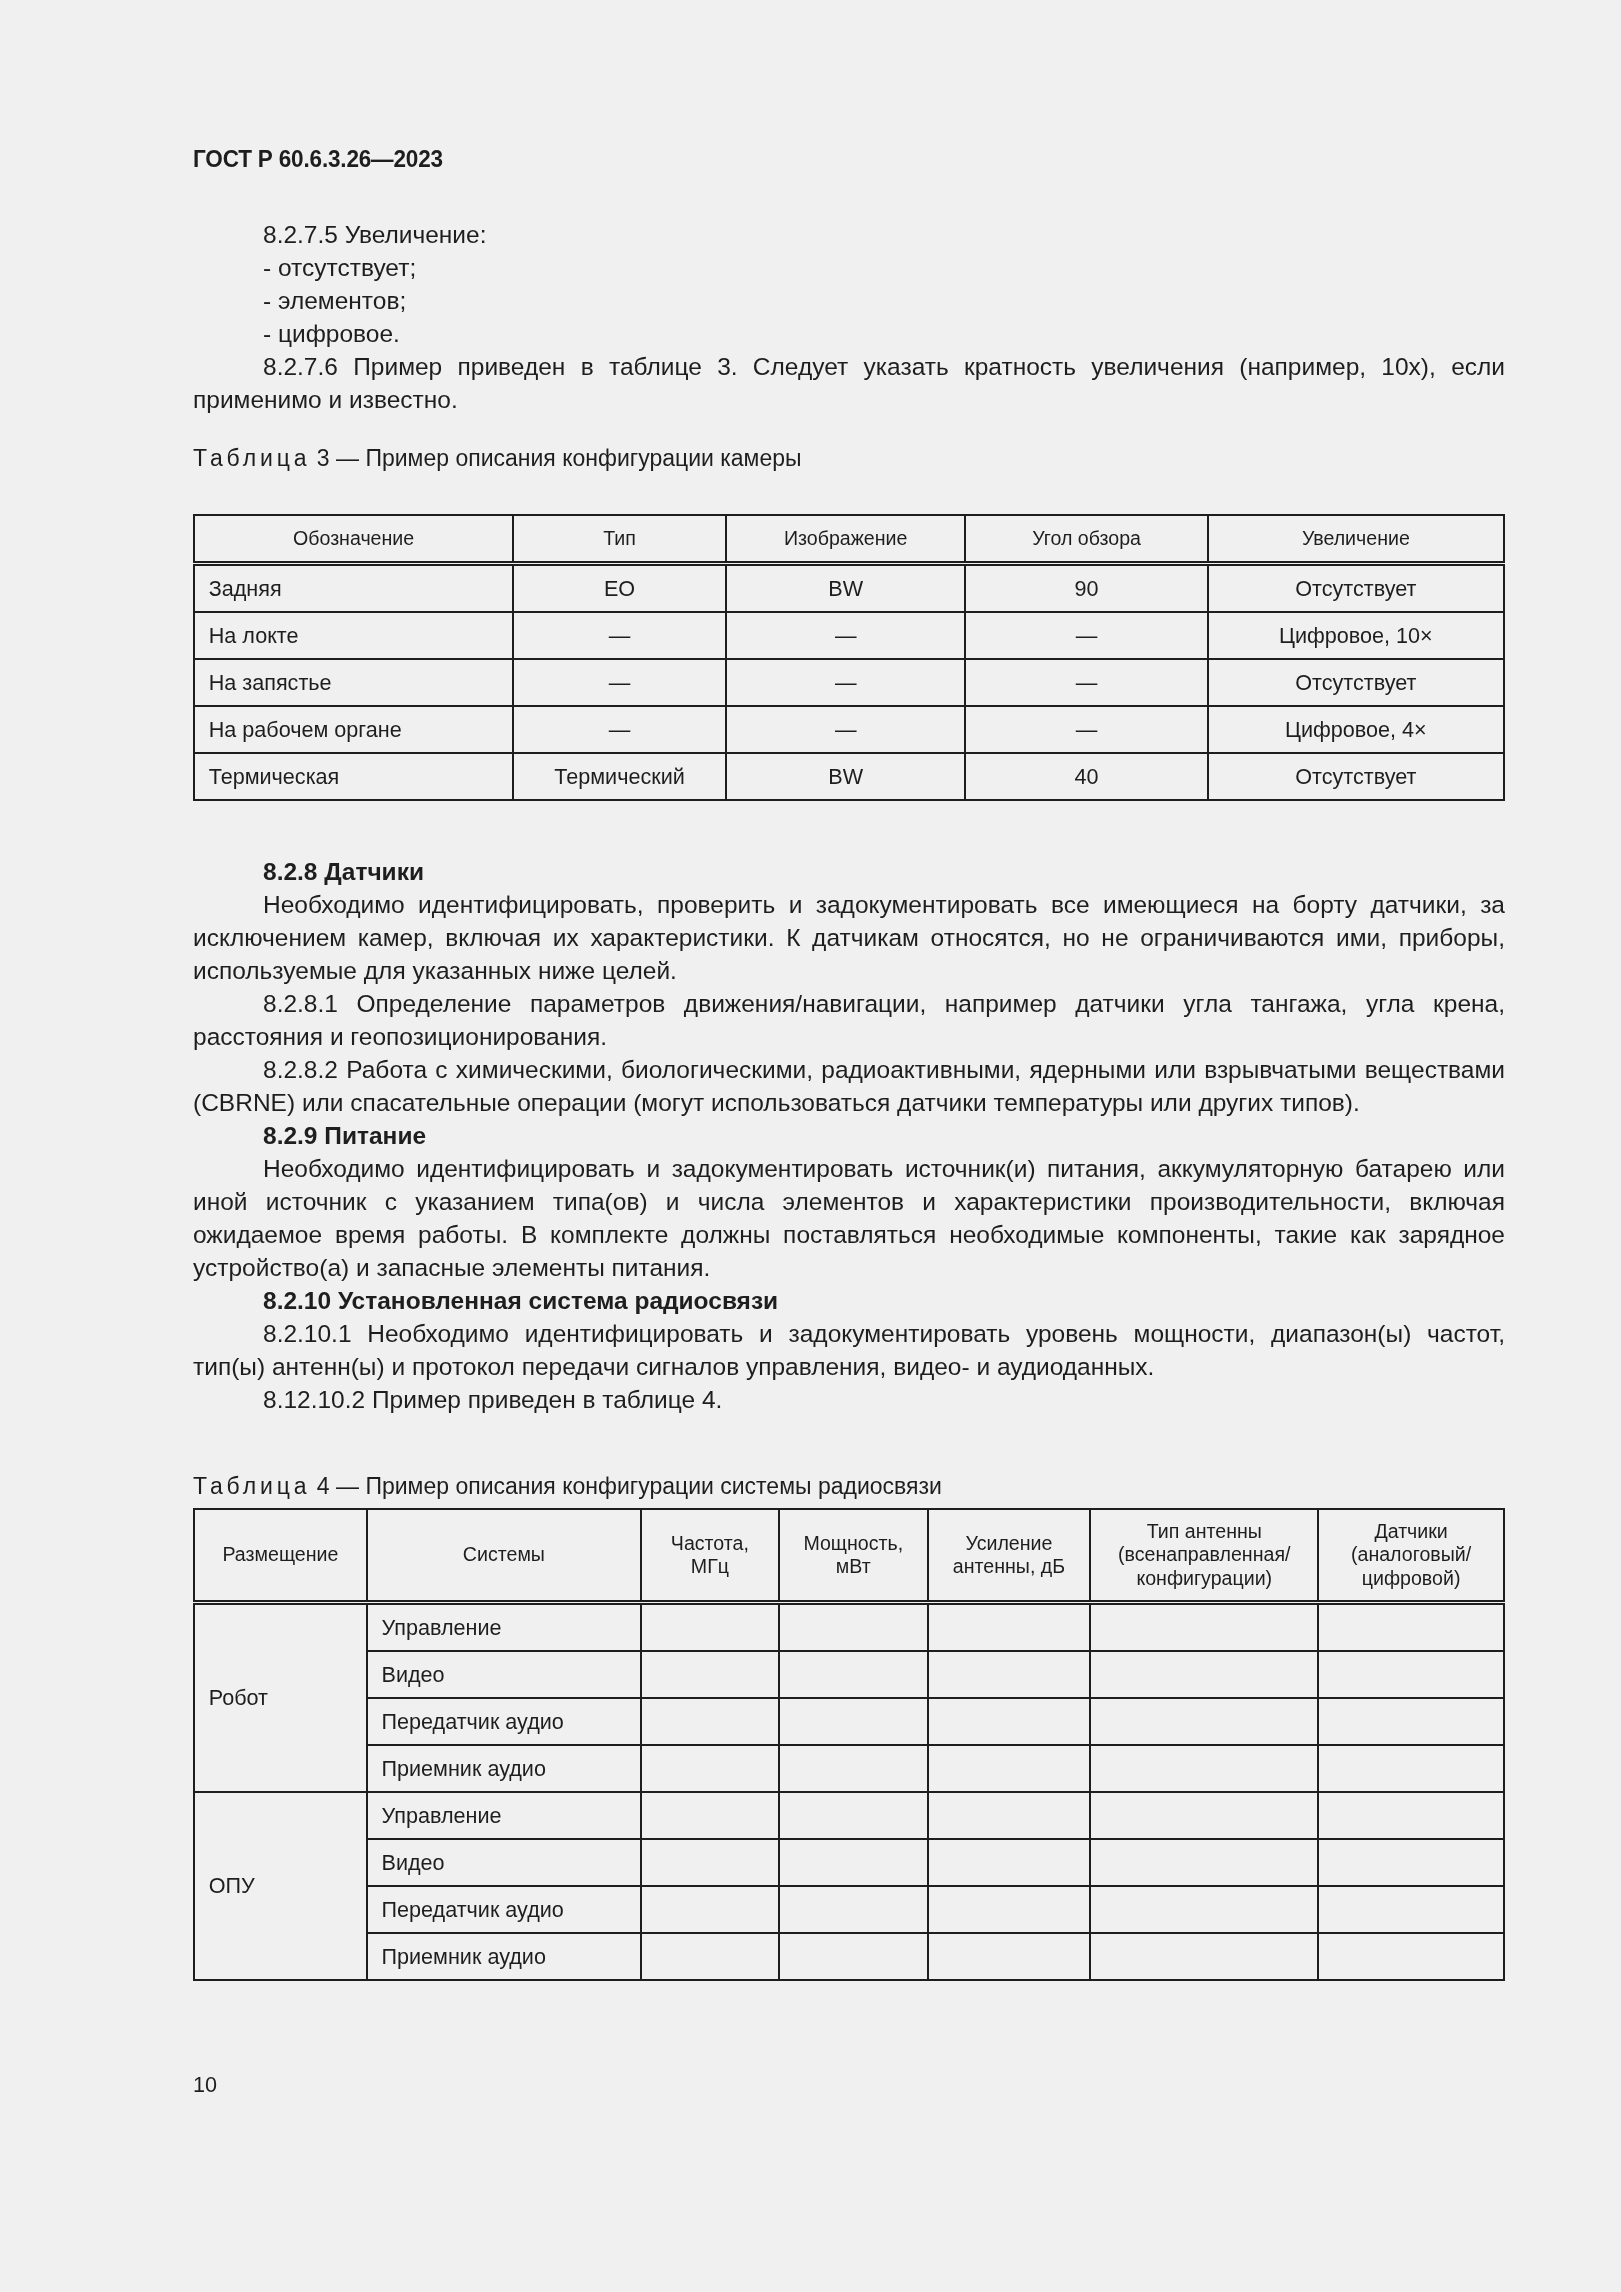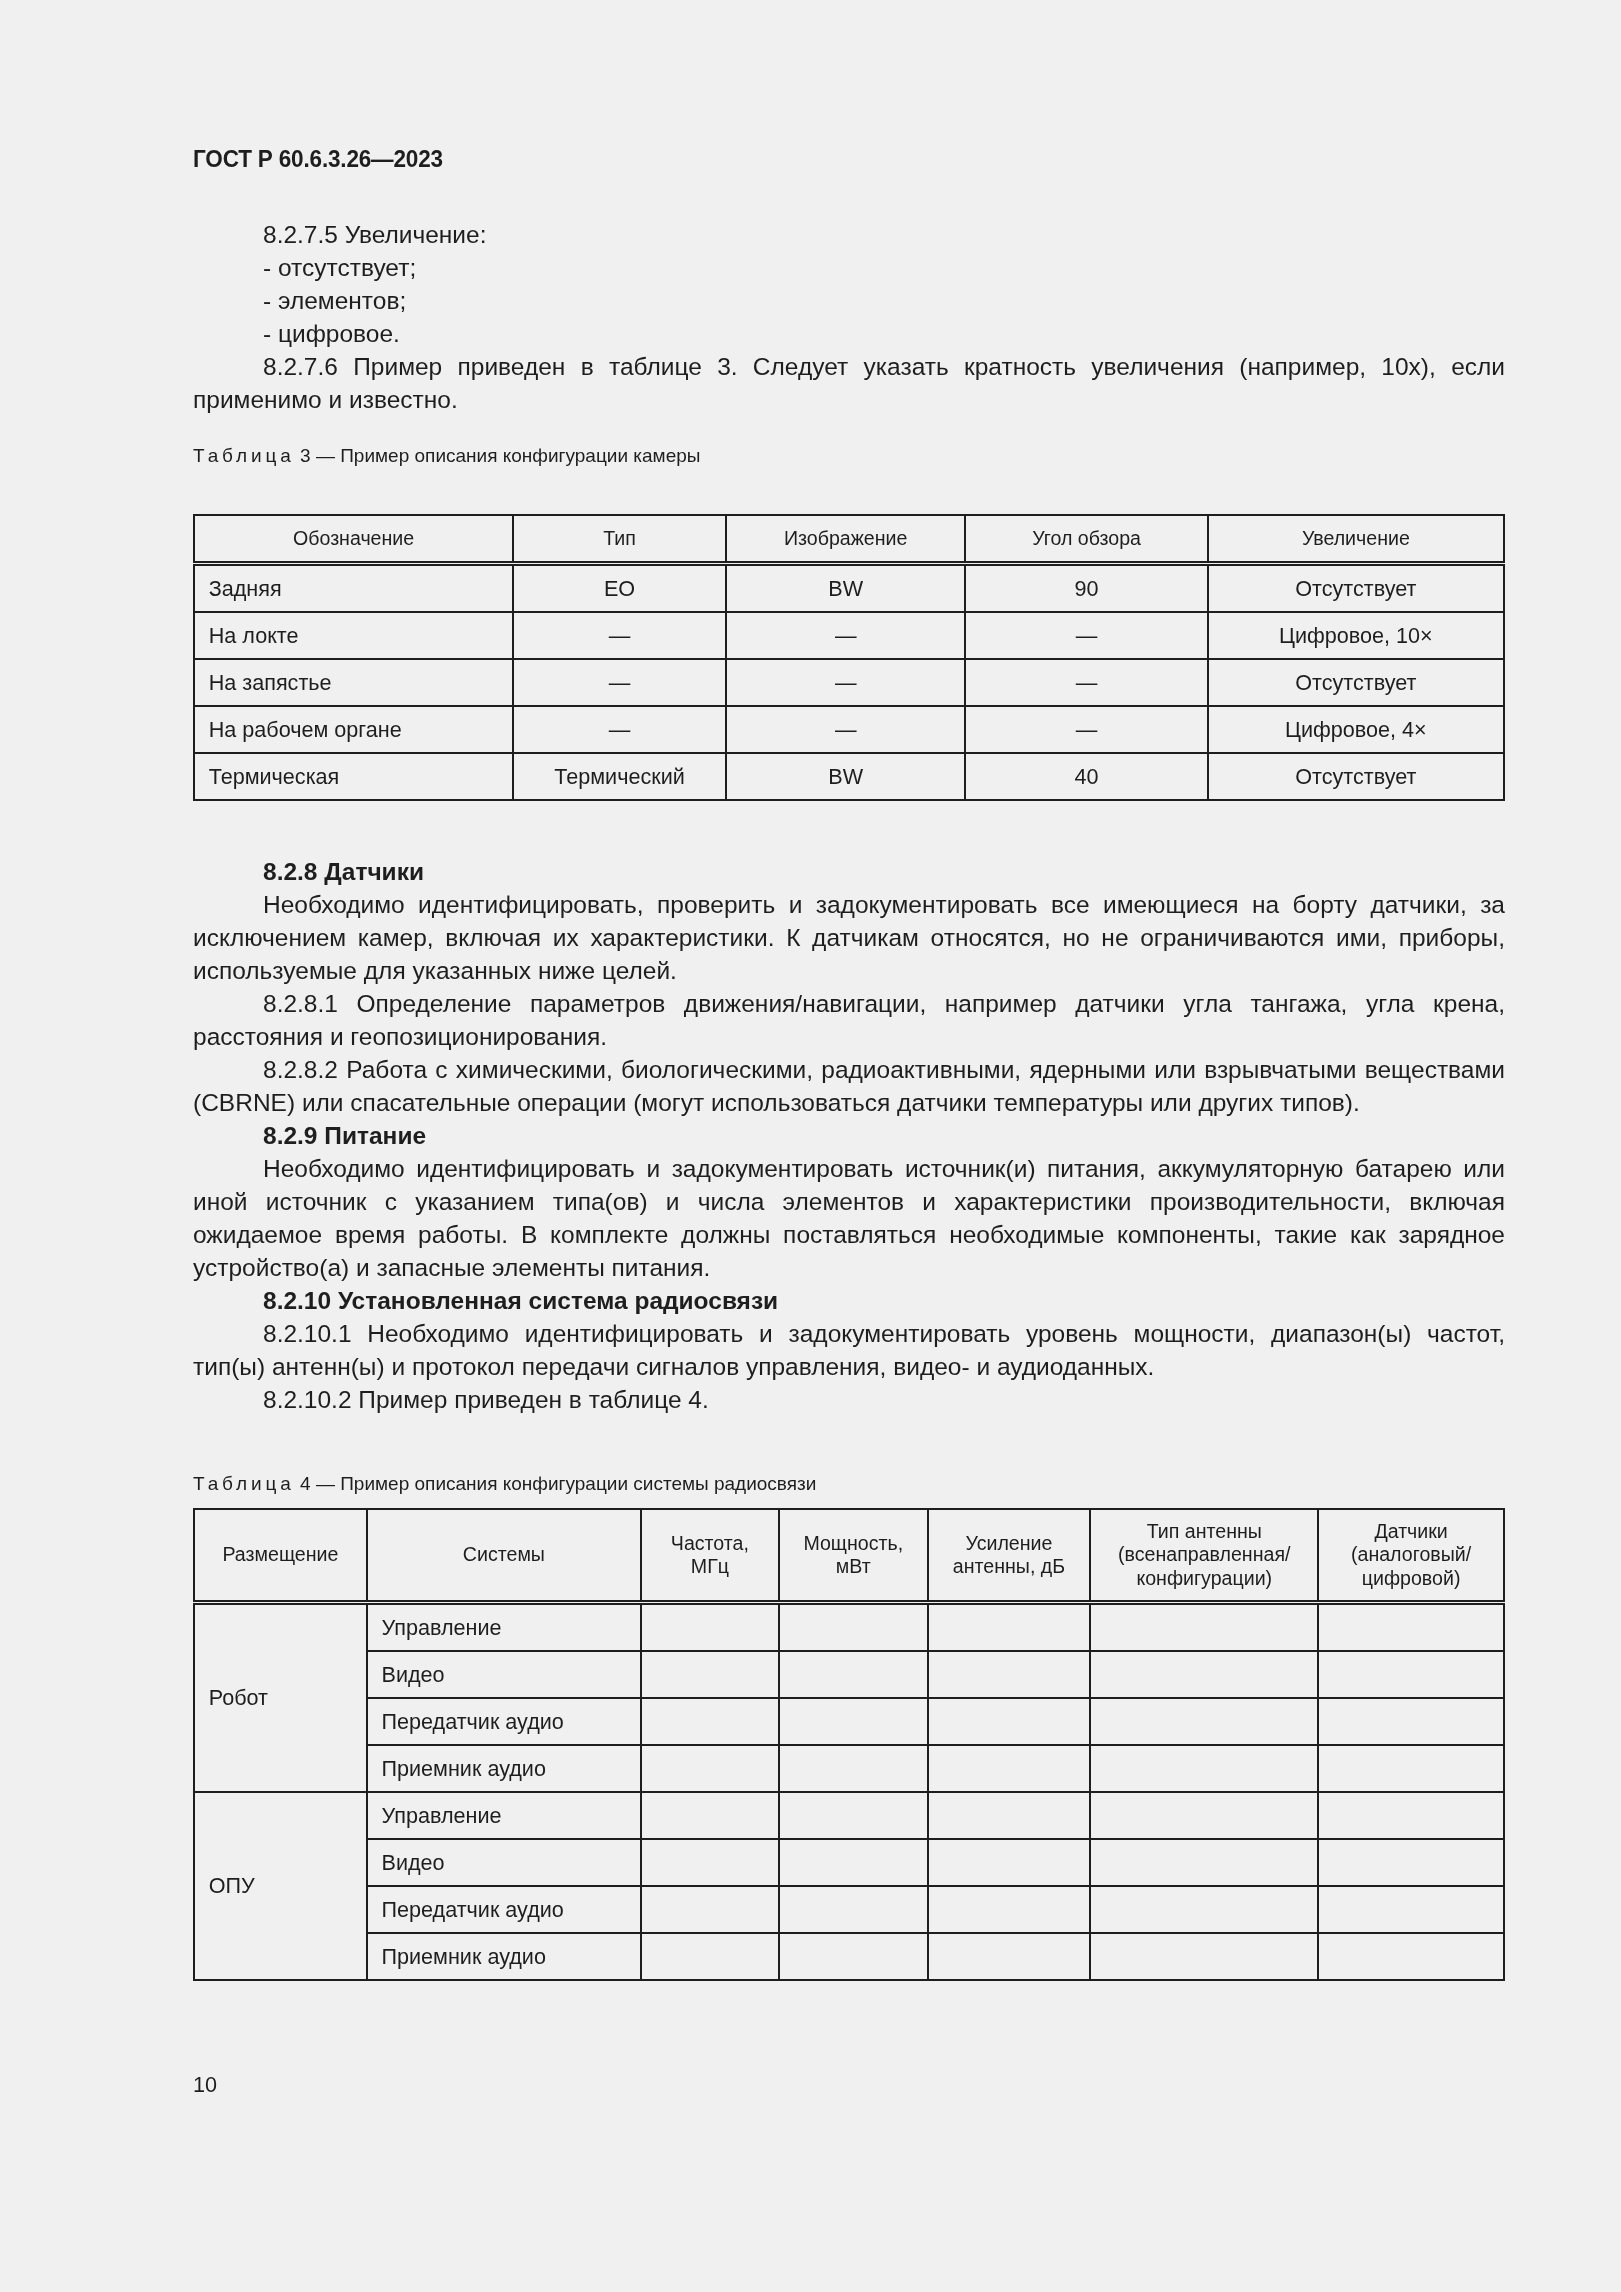--- a/index.html
+++ b/index.html
@@ -19,21 +19,21 @@
   }
   .text-block {
     position: absolute; left: 0; width: 1312px;
     font-size: 24.5px; line-height: 33px;
   }
   .p { margin: 0; text-align: justify; text-align-last: left; }
   .indent { text-indent: 70px; }
   .bold { font-weight: bold; }
   .li { margin: 0; padding-left: 70px; }
   .caption {
-    position: absolute; left: 0; font-size: 19px;
+    position: absolute; left: 0; font-size: 23px;
   }
   .caption .spaced { letter-spacing: 3.9px; }
   table {
     position: absolute; left: 0; width: 1312px;
     border-collapse: collapse;
     font-size: 21.6px;
   }
   td, th {
     border: 2.9px solid #1e1e1e;
     padding: 0 13.7px;
@@ -126,21 +126,21 @@
 
   <div class="text-block" style="top:855px;">
     <p class="p indent bold">8.2.8 Датчики</p>
     <p class="p indent">Необходимо идентифицировать, проверить и задокументировать все имеющиеся на борту датчики, за исключением камер, включая их характеристики. К датчикам относятся, но не ограничиваются ими, приборы, используемые для указанных ниже целей.</p>
     <p class="p indent">8.2.8.1 Определение параметров движения/навигации, например датчики угла тангажа, угла крена, расстояния и геопозиционирования.</p>
     <p class="p indent">8.2.8.2 Работа с химическими, биологическими, радиоактивными, ядерными или взрывчатыми веществами (CBRNE) или спасательные операции (могут использоваться датчики температуры или других типов).</p>
     <p class="p indent bold">8.2.9 Питание</p>
     <p class="p indent">Необходимо идентифицировать и задокументировать источник(и) питания, аккумуляторную батарею или иной источник с указанием типа(ов) и числа элементов и характеристики производительности, включая ожидаемое время работы. В комплекте должны поставляться необходимые компоненты, такие как зарядное устройство(а) и запасные элементы питания.</p>
     <p class="p indent bold">8.2.10 Установленная система радиосвязи</p>
     <p class="p indent">8.2.10.1 Необходимо идентифицировать и задокументировать уровень мощности, диапазон(ы) частот, тип(ы) антенн(ы) и протокол передачи сигналов управления, видео- и аудиоданных.</p>
-    <p class="p indent">8.2.10.2 Пример приведен в таблице 4.</p>
+    <p class="p indent">8.12.10.2 Пример приведен в таблице 4.</p>
   </div>
 
   <div class="caption" style="top:1473px;">
     <span class="spaced">Таблица</span><span> 4 — Пример описания конфигурации системы радиосвязи</span>
   </div>
 
   <table class="t4">
     <colgroup>
       <col style="width:173px">
         <col style="width:275px">

